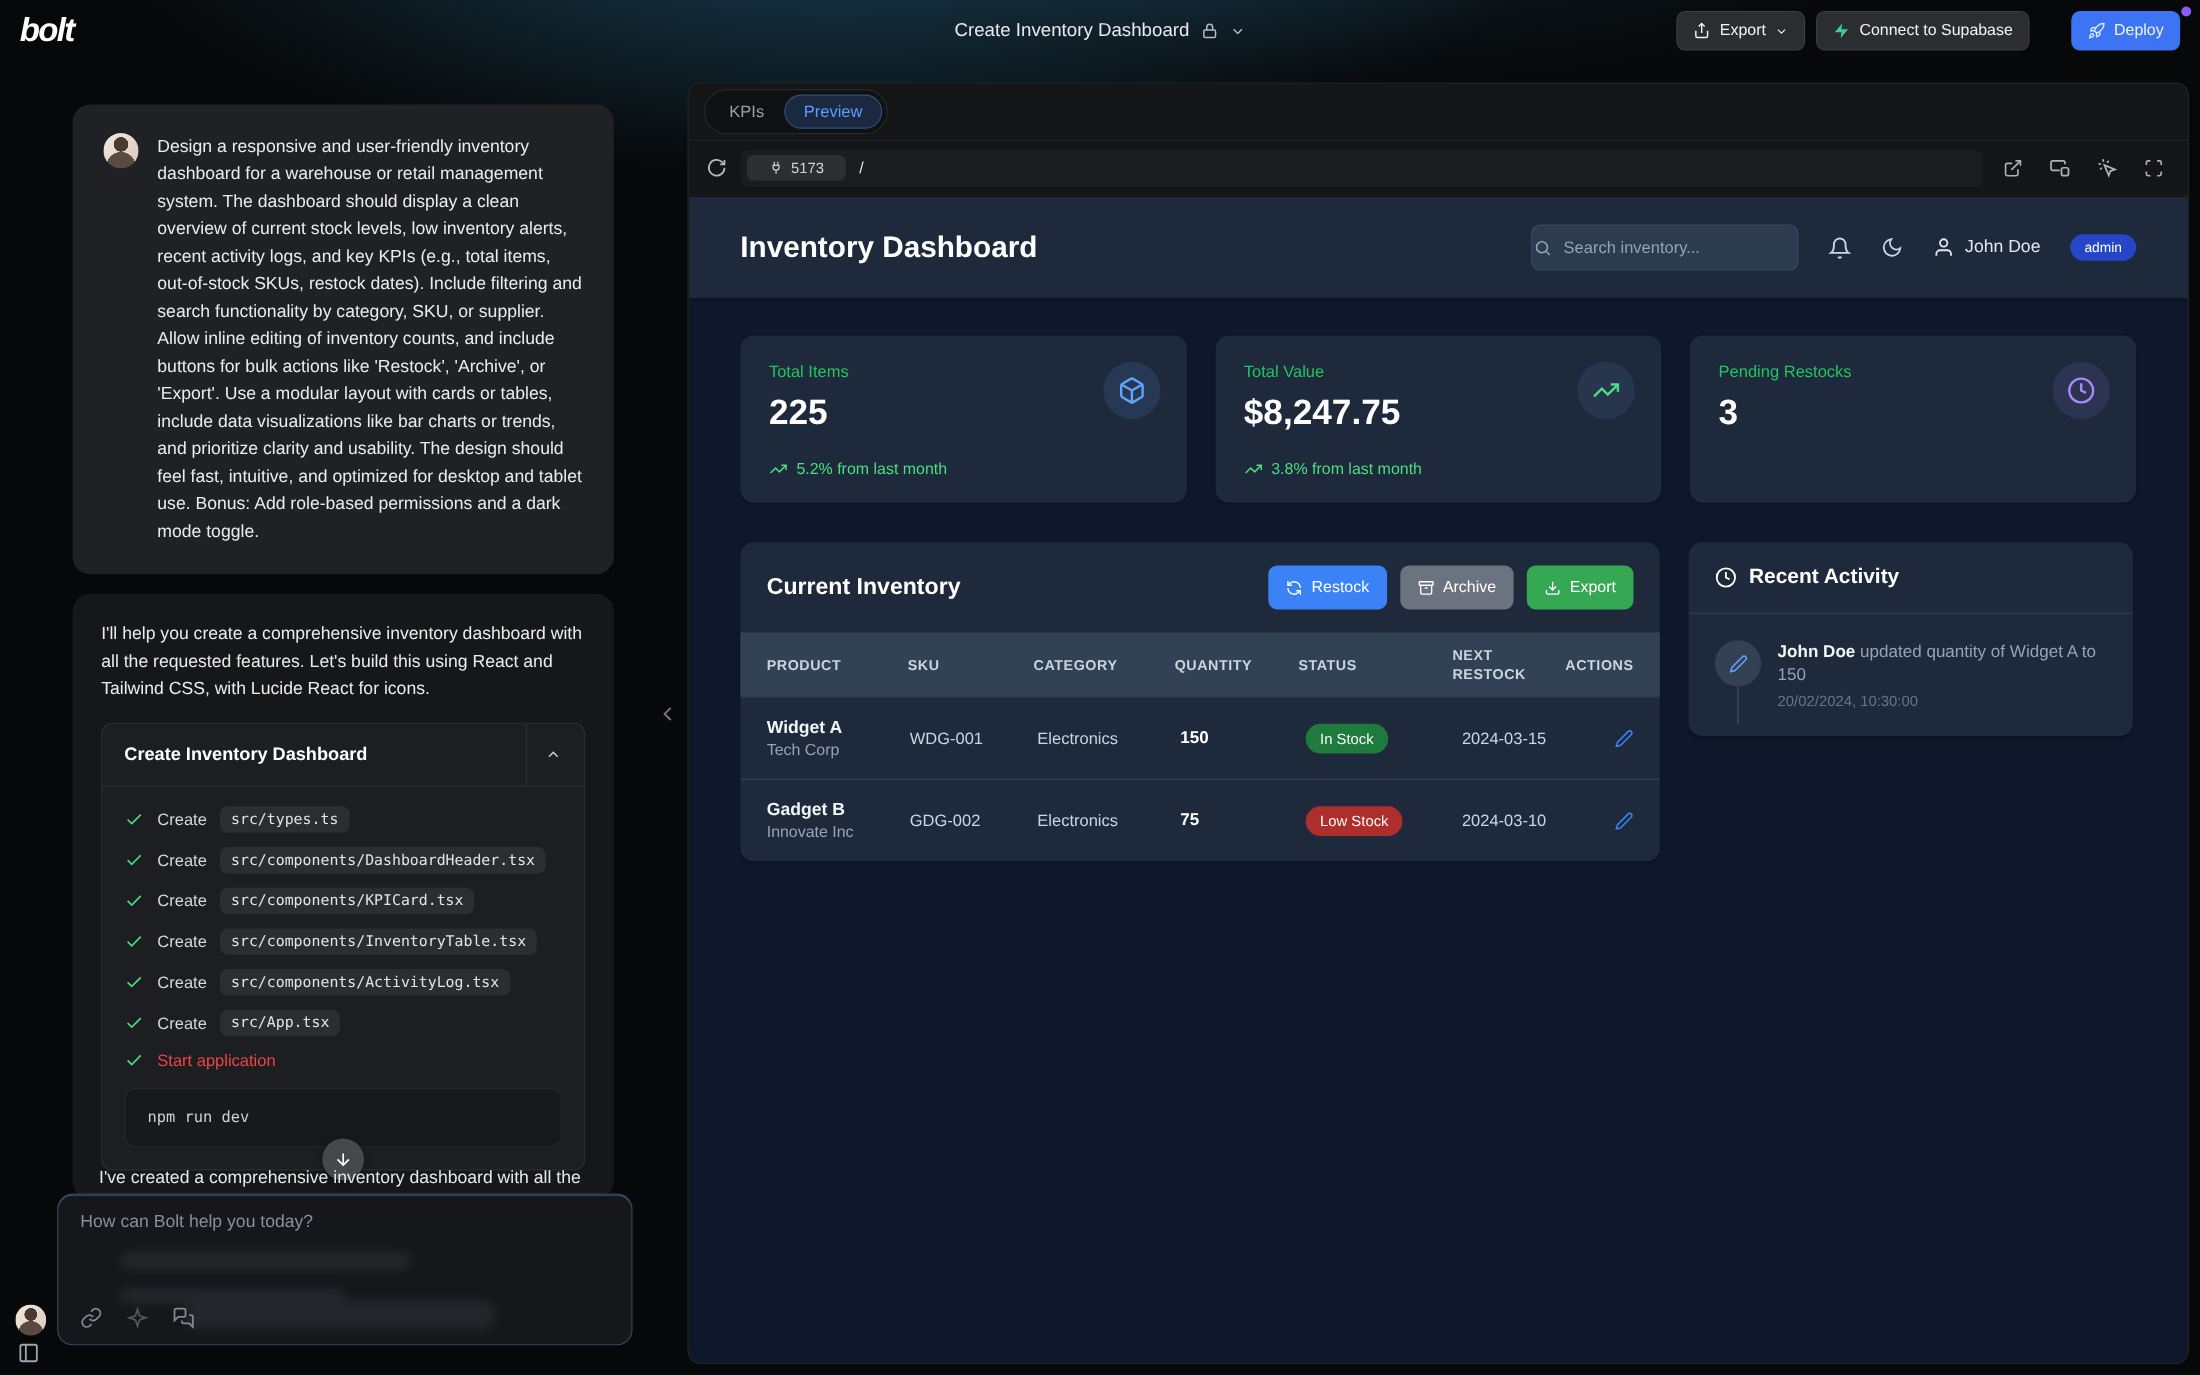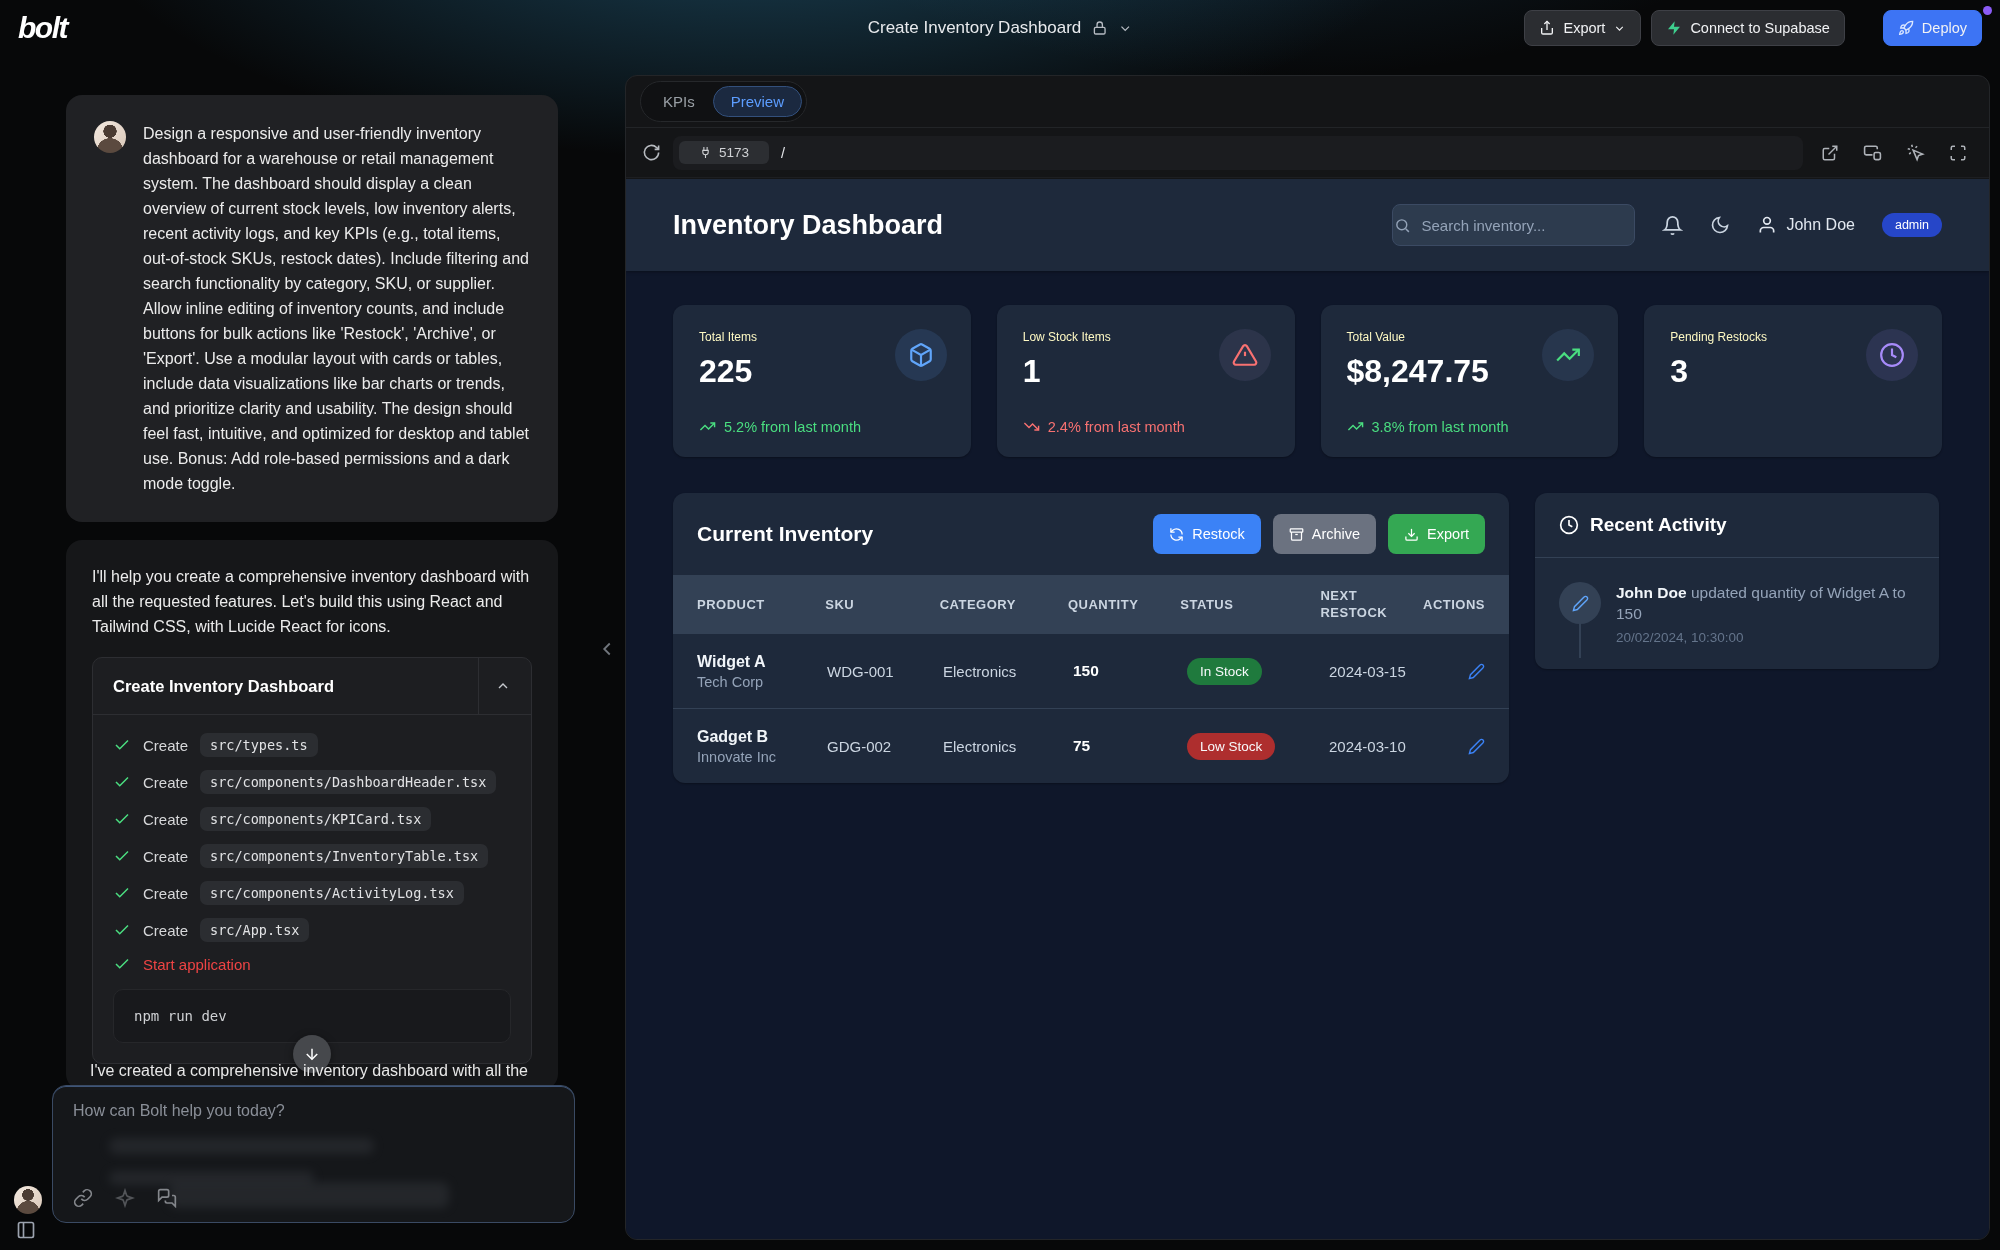--- a/index.html
+++ b/index.html
@@ -85,21 +85,21 @@
   .search-box { display:flex; align-items:center; gap:10px; width:243px; height:42px; background:rgba(51,65,85,.75); border:1px solid #3b4a63; border-radius:8px; padding:0 1px; color:#94a3b8; }
   .search-box input { background:transparent; border:none; outline:none; color:#e2e8f0; font-size:15px; width:100%; font-family:"Liberation Sans",sans-serif; }
   .search-box input::placeholder { color:#94a3b8; }
   .hdr-ic { color:#cbd5e1; cursor:pointer; }
   .user-chip { display:flex; align-items:center; gap:9px; color:#e2e8f0; font-size:16px; cursor:pointer; }
   .admin-pill { background:#2646c8; color:#fff; font-size:12.5px; padding:5px 13px; border-radius:999px; }
 
   .dash-content { padding:34px 47px 0; }
   .kpi-row { display:flex; gap:26px; }
   .kpi-card { flex:1; height:152px; background:#1e293b; border-radius:12px; padding:25px 26px; position:relative; box-shadow:0 1px 2px rgba(0,0,0,.3); }
-  .kpi-label { font-size:12px; color:#fef9c3; }
+  .kpi-label { font-size:15px; color:#22c55e; }
   .kpi-value { font-size:32px; font-weight:700; color:#fff; margin-top:9px; }
   .kpi-trend { position:absolute; left:26px; bottom:22px; display:flex; align-items:center; gap:8px; font-size:14.5px; }
   .trend-up { color:#4ade80; } .trend-down { color:#f87171; }
   .kpi-ic { position:absolute; right:24px; top:24px; width:52px; height:52px; border-radius:50%; display:flex; align-items:center; justify-content:center; }
   .ic-blue { background:rgba(96,165,250,.13); color:#60a5fa; }
   .ic-red { background:rgba(148,130,190,.12); color:#f87171; }
   .ic-green { background:rgba(110,150,210,.12); color:#4ade80; }
   .ic-purple { background:rgba(148,130,250,.12); color:#a78bfa; }
 
   .main-row { display:flex; gap:26px; margin-top:36px; align-items:flex-start; }
@@ -440,40 +440,20 @@
                   <polyline points="16 7 22 7 22 13"></polyline>
                 </svg>
               </span>
             <span>5.2% from last month</span>
           </div>
           <div class="kpi-ic ic-blue">
             <svg width="26" height="26" viewBox="0 0 24 24" fill="none" stroke="currentColor" stroke-width="2">
                 <path d="M21 16V8a2 2 0 0 0-1-1.73l-7-4a2 2 0 0 0-2 0l-7 4A2 2 0 0 0 3 8v8a2 2 0 0 0 1 1.73l7 4a2 2 0 0 0 2 0l7-4A2 2 0 0 0 21 16z"></path>
                 <polyline points="3.29 7 12 12 20.71 7"></polyline>
                 <line x1="12" y1="22" x2="12" y2="12"></line>
-              </svg>
-          </div>
-        </div>
-        <div class="kpi-card">
-          <div class="kpi-label">Low Stock Items</div>
-          <div class="kpi-value">1</div>
-          <div class="kpi-trend trend-down">
-            <span>
-                <svg width="17" height="17" viewBox="0 0 24 24" fill="none" stroke="currentColor" stroke-width="2">
-                  <polyline points="22 17 13.5 8.5 8.5 13.5 2 7"></polyline>
-                  <polyline points="16 17 22 17 22 11"></polyline>
-                </svg>
-              </span>
-            <span>2.4% from last month</span>
-          </div>
-          <div class="kpi-ic ic-red">
-            <svg width="26" height="26" viewBox="0 0 24 24" fill="none" stroke="currentColor" stroke-width="2">
-                <path d="M10.29 3.86 1.82 18a2 2 0 0 0 1.71 3h16.94a2 2 0 0 0 1.71-3L13.71 3.86a2 2 0 0 0-3.42 0z"></path>
-                <line x1="12" y1="9" x2="12" y2="13"></line>
-                <line x1="12" y1="17" x2="12.01" y2="17"></line>
               </svg>
           </div>
         </div>
         <div class="kpi-card">
           <div class="kpi-label">Total Value</div>
           <div class="kpi-value">$8,247.75</div>
           <div class="kpi-trend trend-up">
             <span>
                 <svg width="17" height="17" viewBox="0 0 24 24" fill="none" stroke="currentColor" stroke-width="2">
                   <polyline points="22 7 13.5 15.5 8.5 10.5 2 17"></polyline>

